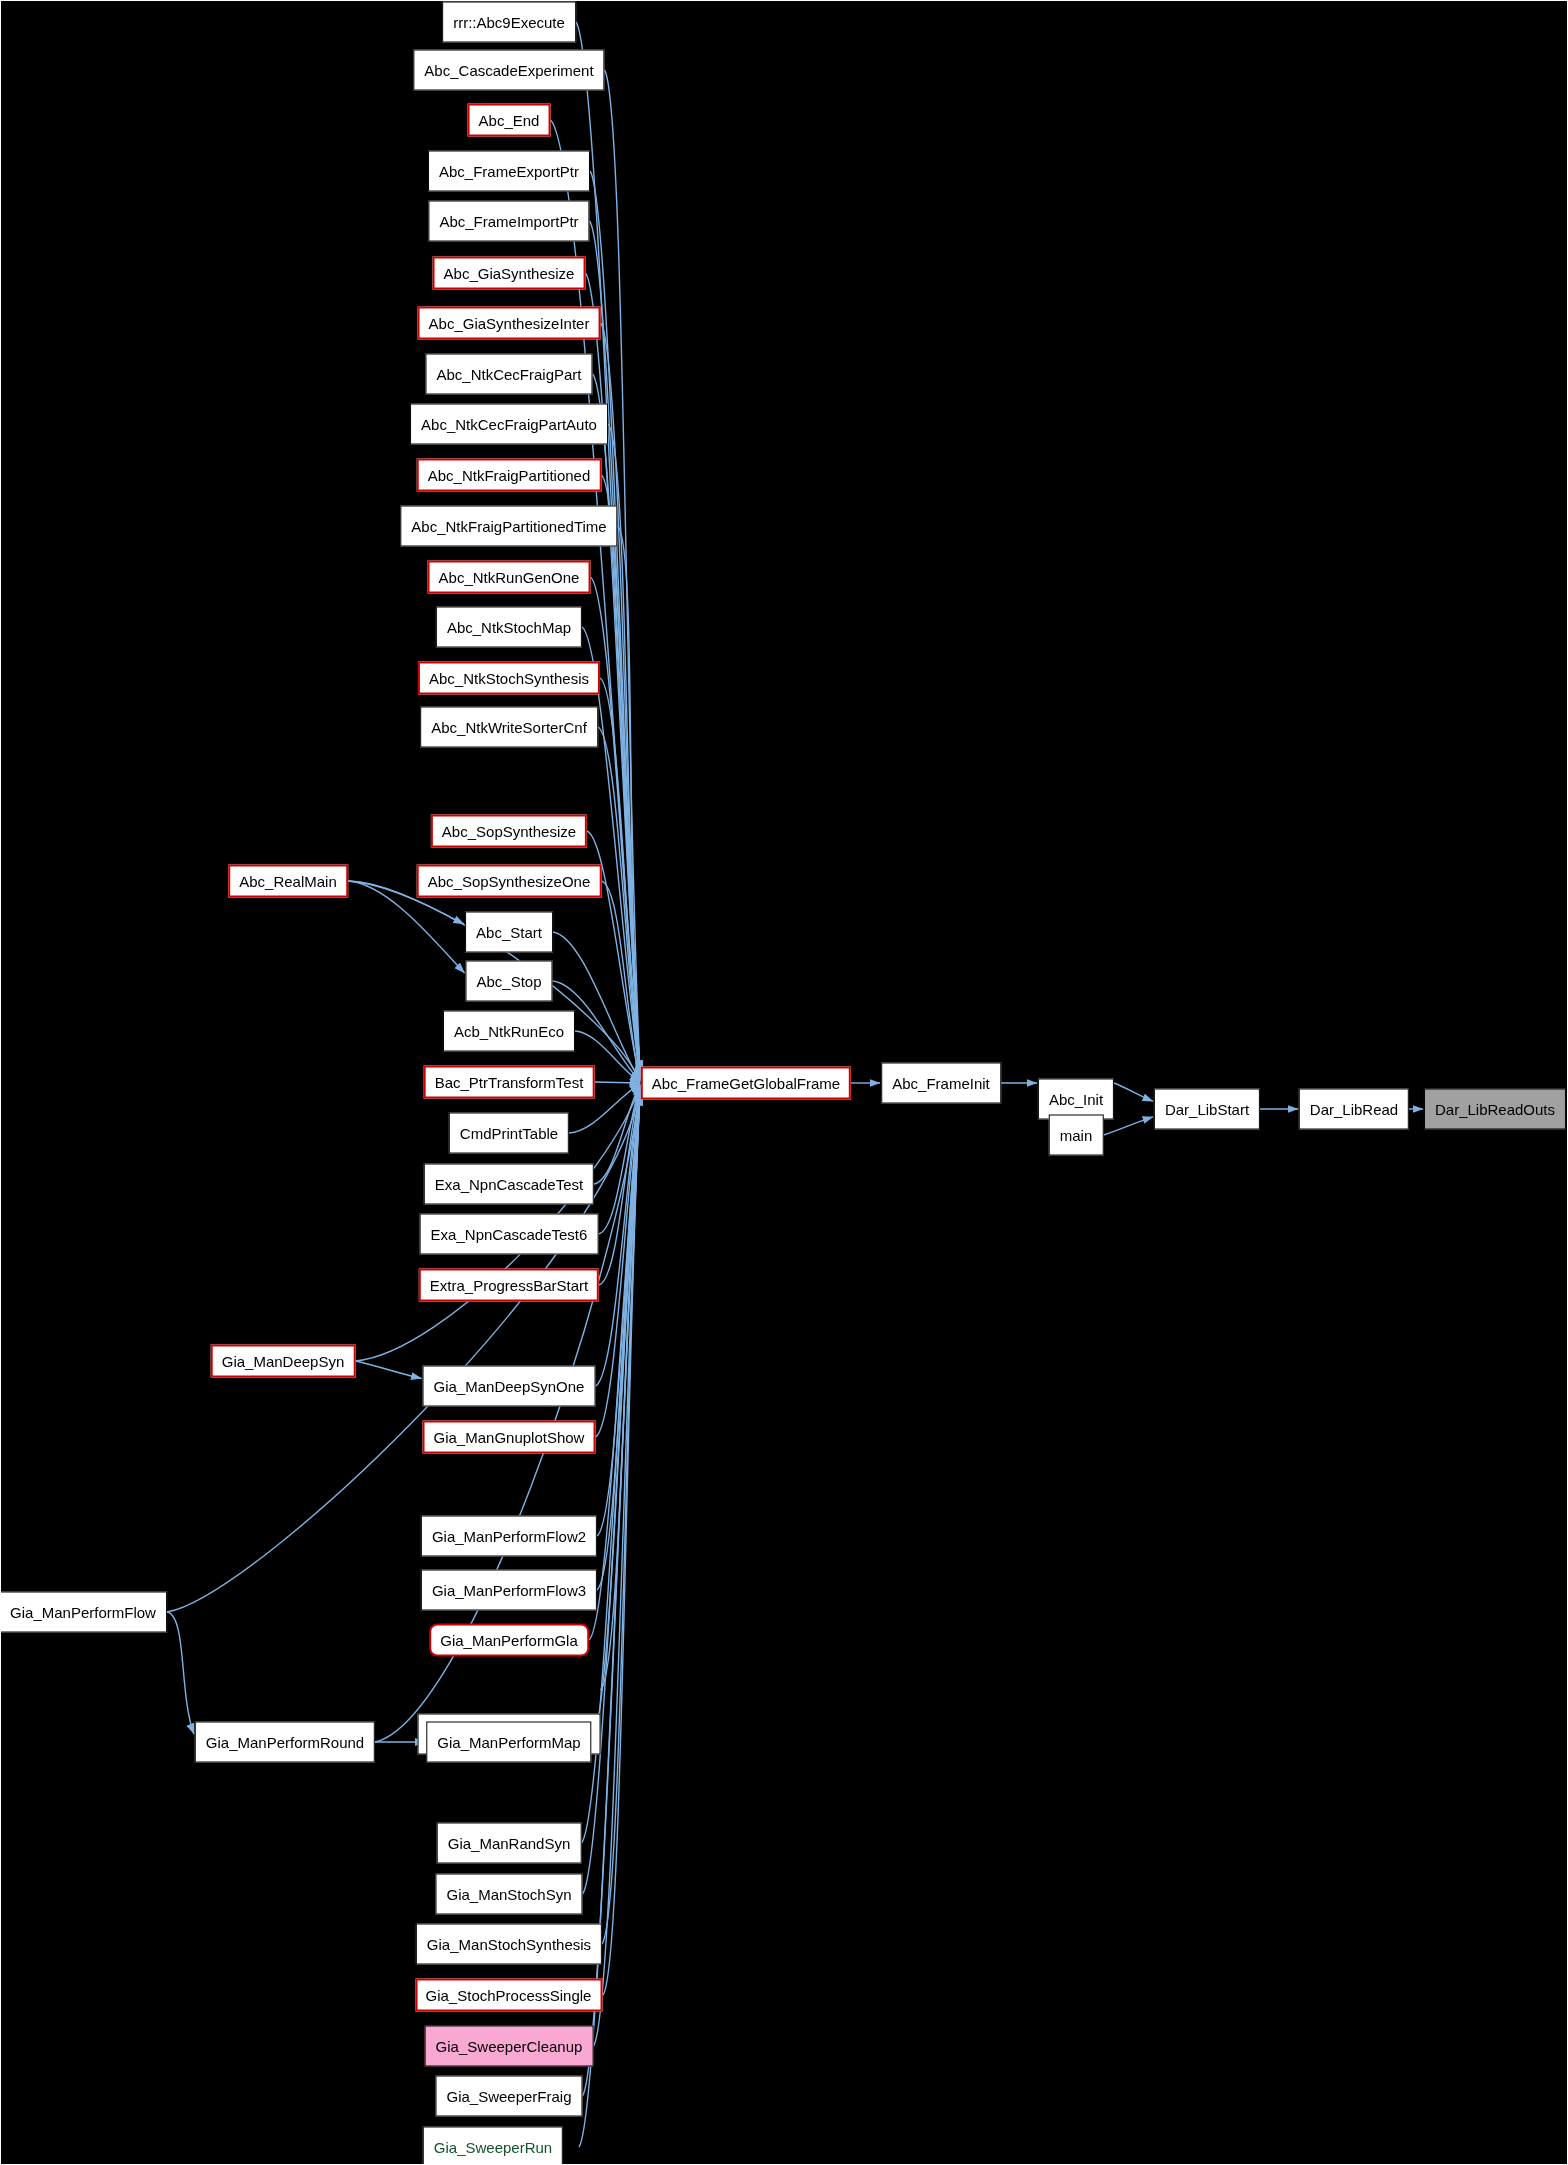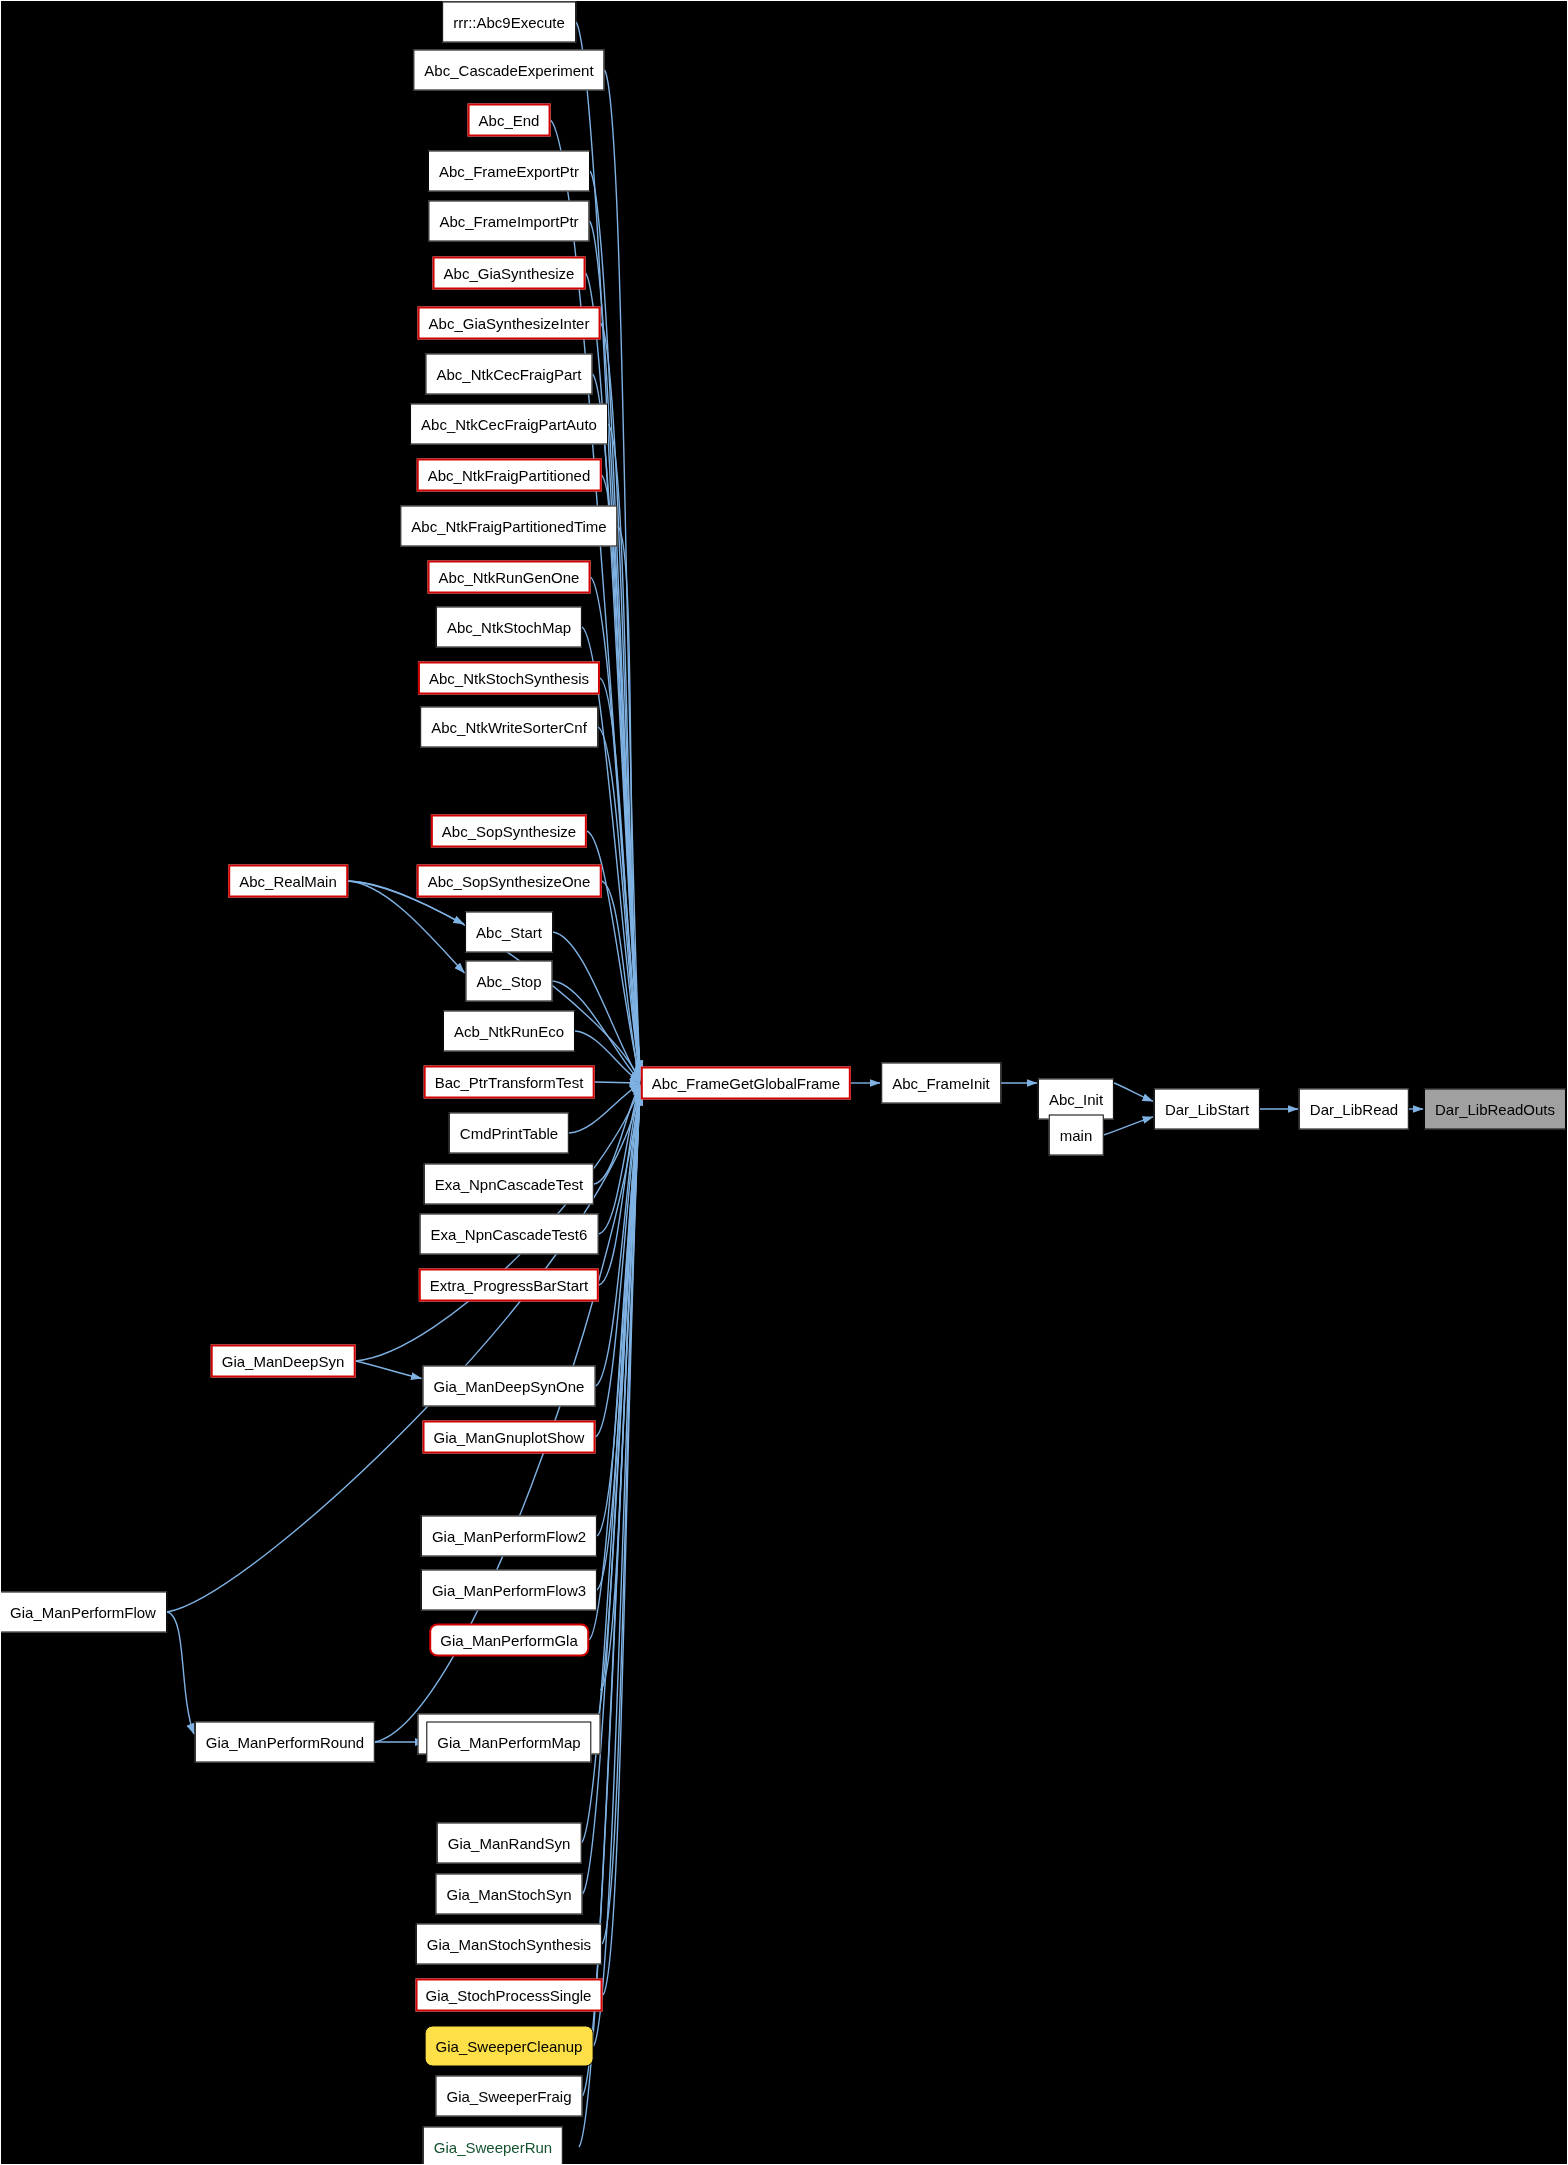--- a/index.html
+++ b/index.html
@@ -148,21 +148,21 @@
       <div class="node red" style="left: 508px; top: 1436px; background: rgb(255, 255, 255); border-color: rgb(208, 0, 0); border-width: 2px; color: rgb(0, 0, 0);">Gia_ManGnuplotShow</div>
       <div class="node normal" style="left: 508px; top: 1535px; background: rgb(255, 255, 255); border-color: rgb(0, 0, 0); border-width: 1px; color: rgb(0, 0, 0);">Gia_ManPerformFlow2</div>
       <div class="node normal" style="left: 508px; top: 1589px; background: rgb(255, 255, 255); border-color: rgb(0, 0, 0); border-width: 1px; color: rgb(0, 0, 0);">Gia_ManPerformFlow3</div>
       <div class="node red" style="left: 508px; top: 1639px; background: rgb(255, 255, 255); border-color: rgb(208, 0, 0); border-width: 2px; color: rgb(0, 0, 0); border-radius: 8px;">Gia_ManPerformGla</div>
       <div class="node normal" style="left: 508px; top: 1689px; background: rgb(255, 255, 255); border-color: rgb(0, 0, 0); border-width: 1px; color: rgb(0, 0, 0); margin-top: 44px;">Gia_ManPerformGlaOld</div>
       <div class="node normal" style="left: 508px; top: 1741px; background: rgb(255, 255, 255); border-color: rgb(0, 0, 0); border-width: 1px; color: #000000;">Gia_ManPerformMap</div>
       <div class="node normal" style="left: 508px; top: 1842px; background: rgb(255, 255, 255); border-color: rgb(0, 0, 0); border-width: 1px; color: rgb(0, 0, 0);">Gia_ManRandSyn</div>
       <div class="node normal" style="left: 508px; top: 1893px; background: rgb(255, 255, 255); border-color: rgb(0, 0, 0); border-width: 1px; color: rgb(0, 0, 0);">Gia_ManStochSyn</div>
       <div class="node normal" style="left: 508px; top: 1943px; background: rgb(255, 255, 255); border-color: rgb(0, 0, 0); border-width: 1px; color: rgb(0, 0, 0);">Gia_ManStochSynthesis</div>
       <div class="node red" style="left: 508px; top: 1994px; background: rgb(255, 255, 255); border-color: rgb(208, 0, 0); border-width: 2px; color: rgb(0, 0, 0); padding-left: 8px;">Gia_StochProcessSingle</div>
-      <div class="node normal" style="left: 508px; top: 2045px; background: #fde047; border-color: rgb(0, 0, 0); border-width: 1px; color: rgb(0, 0, 0); border-radius: 8px;">Gia_SweeperCleanup</div>
+      <div class="node normal" style="left: 508px; top: 2045px; background: #f9a8d4; border-color: rgb(0, 0, 0); border-width: 1px; color: rgb(0, 0, 0);">Gia_SweeperCleanup</div>
       <div class="node normal" style="left: 508px; top: 2095px; background: rgb(255, 255, 255); border-color: rgb(0, 0, 0); border-width: 1px; color: rgb(0, 0, 0);">Gia_SweeperFraig</div>
       <div class="node normal" style="left: 492px; top: 2146px; background: rgb(255, 255, 255); border-color: rgb(0, 0, 0); border-width: 1px; color: #14532d;">Gia_SweeperRun</div>
       <div class="node red" style="left: 287px; top: 880px; background: rgb(255, 255, 255); border-color: rgb(208, 0, 0); border-width: 2px; color: rgb(0, 0, 0);">Abc_RealMain</div>
       <div class="node red" style="left: 282px; top: 1360px; background: rgb(255, 255, 255); border-color: rgb(208, 0, 0); border-width: 2px; color: rgb(0, 0, 0);">Gia_ManDeepSyn</div>
       <div class="node normal" style="left: 82px; top: 1611px; background: rgb(255, 255, 255); border-color: rgb(0, 0, 0); border-width: 1px; color: rgb(0, 0, 0);">Gia_ManPerformFlow</div>
       <div class="node normal" style="left: 284px; top: 1741px; background: rgb(255, 255, 255); border-color: rgb(0, 0, 0); border-width: 1px; color: rgb(0, 0, 0);">Gia_ManPerformRound</div>
       <div class="node center" style="left: 745px; top: 1082px; background: rgb(255, 255, 255); border-color: rgb(208, 0, 0); border-width: 2px; color: rgb(0, 0, 0);">Abc_FrameGetGlobalFrame</div>
       <div class="node normal" style="left: 940px; top: 1082px; background: rgb(255, 255, 255); border-color: rgb(0, 0, 0); border-width: 1px; color: rgb(0, 0, 0);">Abc_FrameInit</div>
       <div class="node normal" style="left: 1075px; top: 1082px; background: rgb(255, 255, 255); border-color: rgb(0, 0, 0); border-width: 1px; color: rgb(0, 0, 0); margin-top: 16px;">Abc_Init</div>
       <div class="node normal" style="left: 1075px; top: 1134px; background: rgb(255, 255, 255); border-color: rgb(0, 0, 0); border-width: 1px; color: rgb(0, 0, 0);">main</div>

